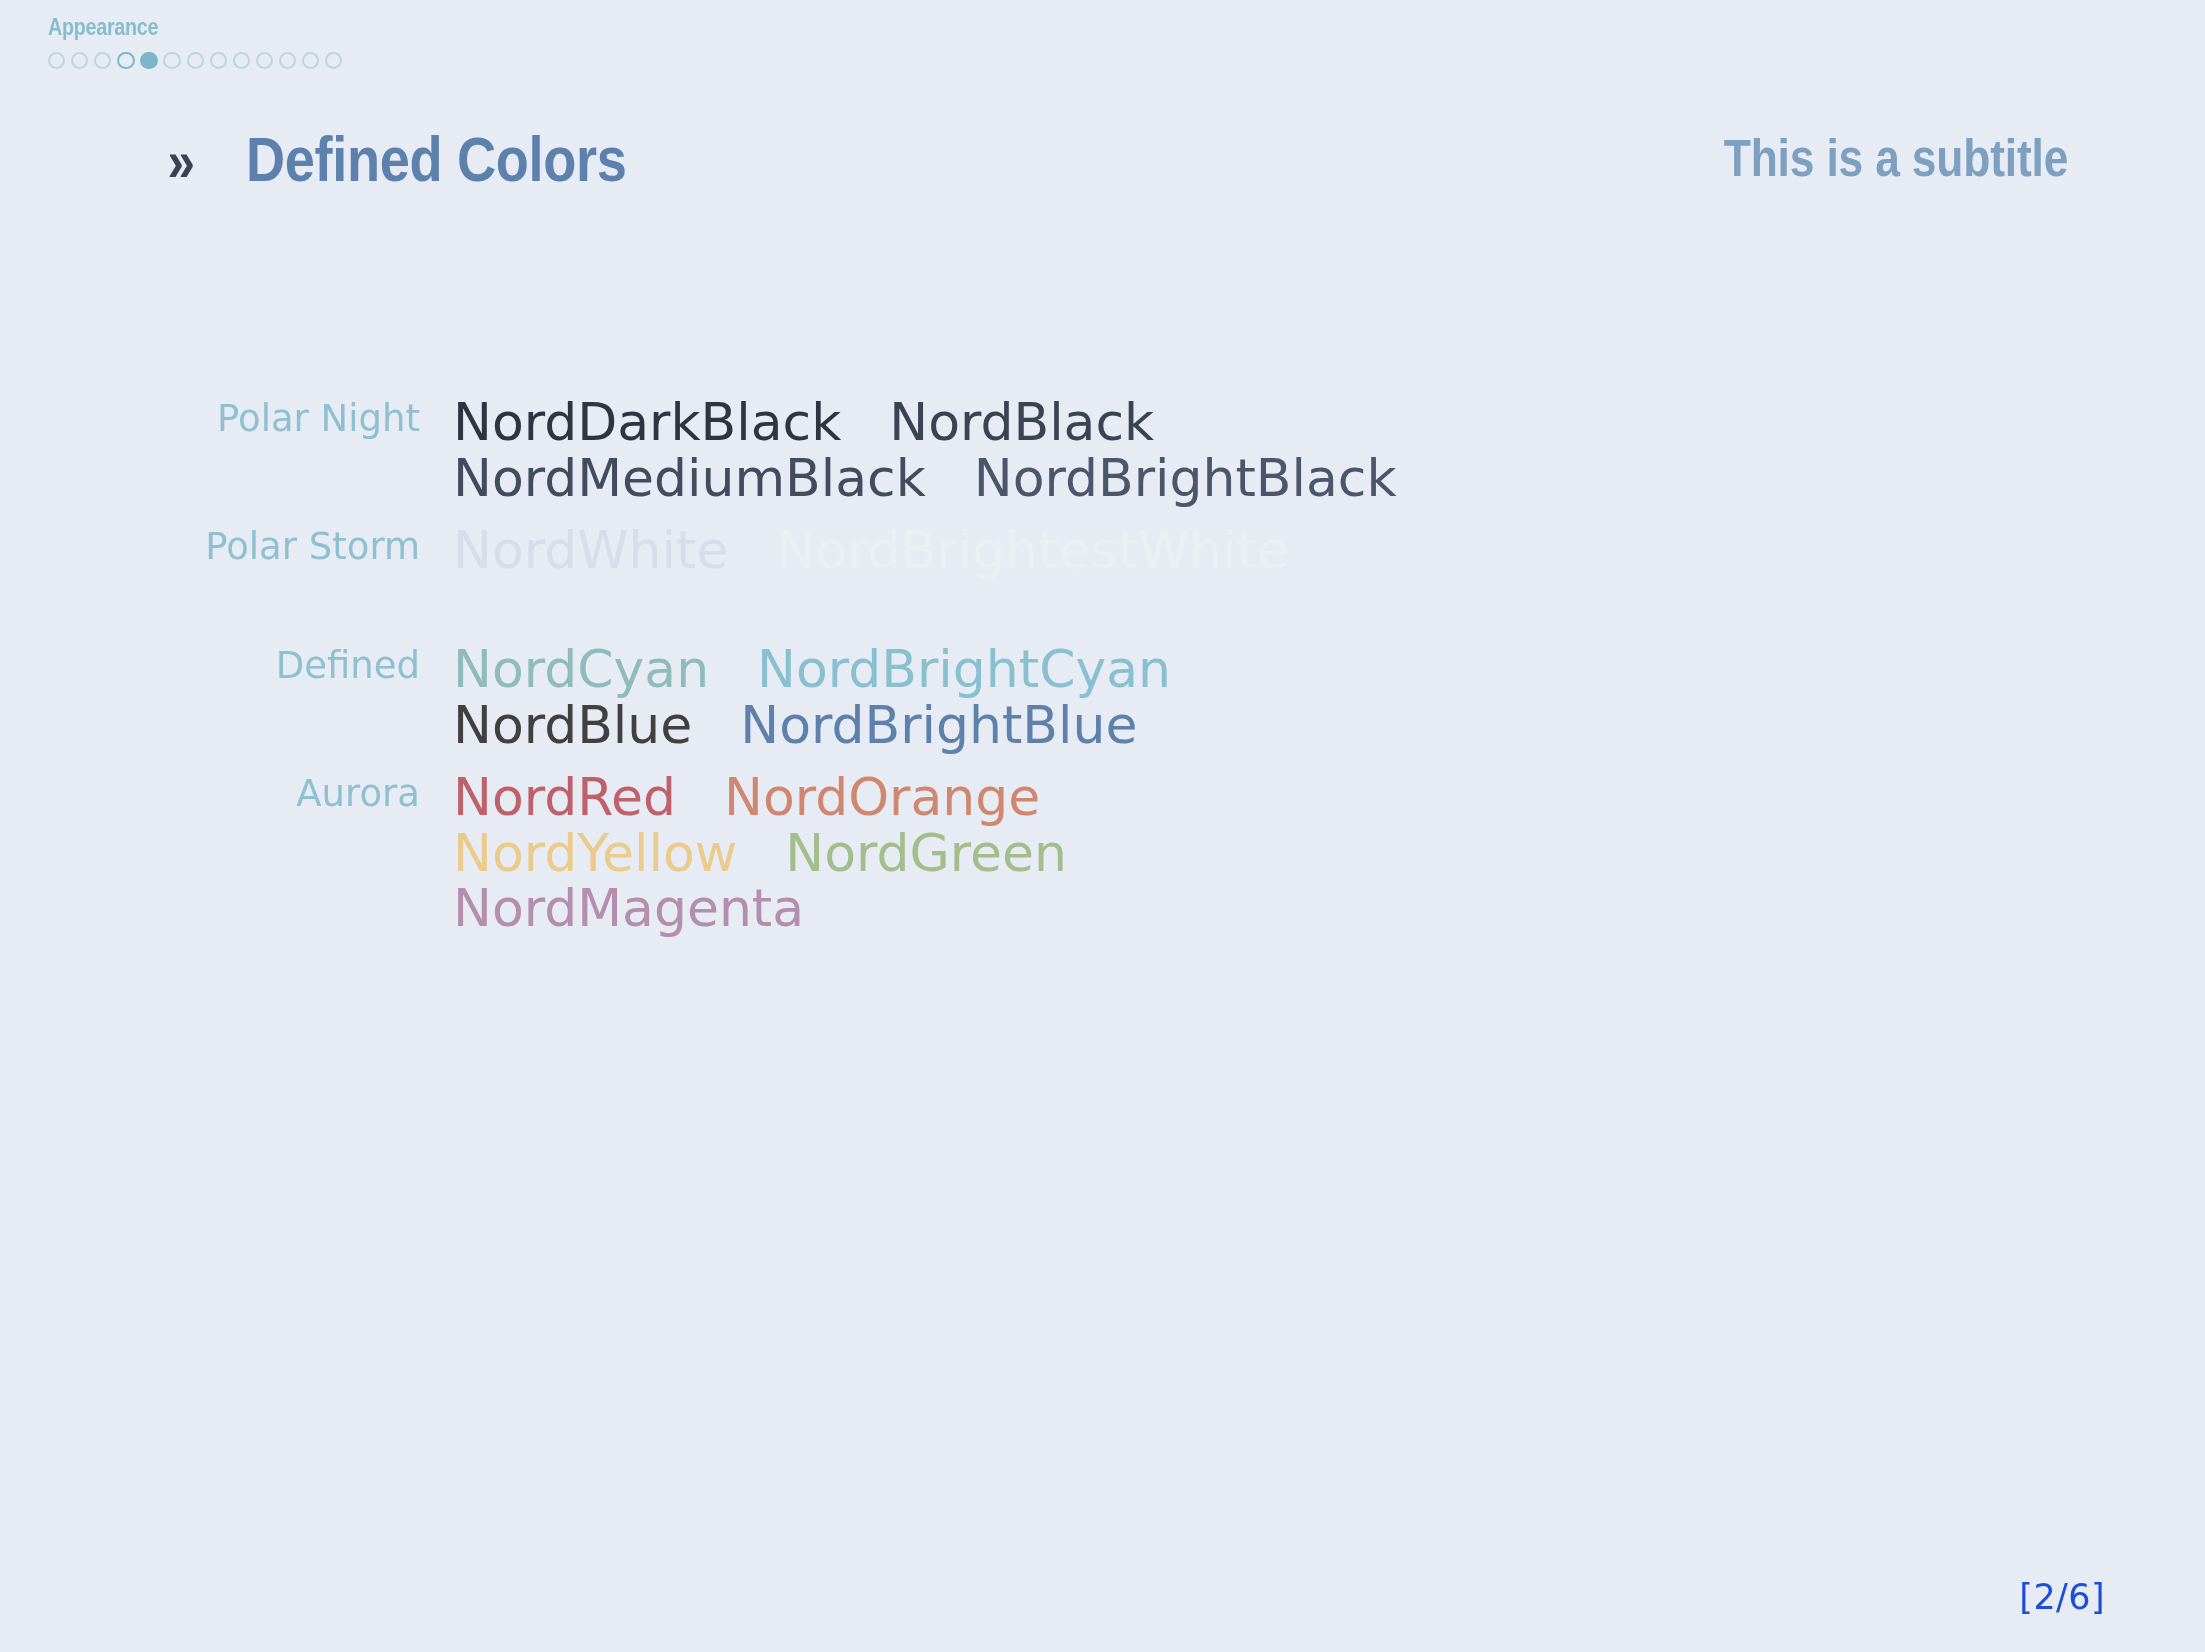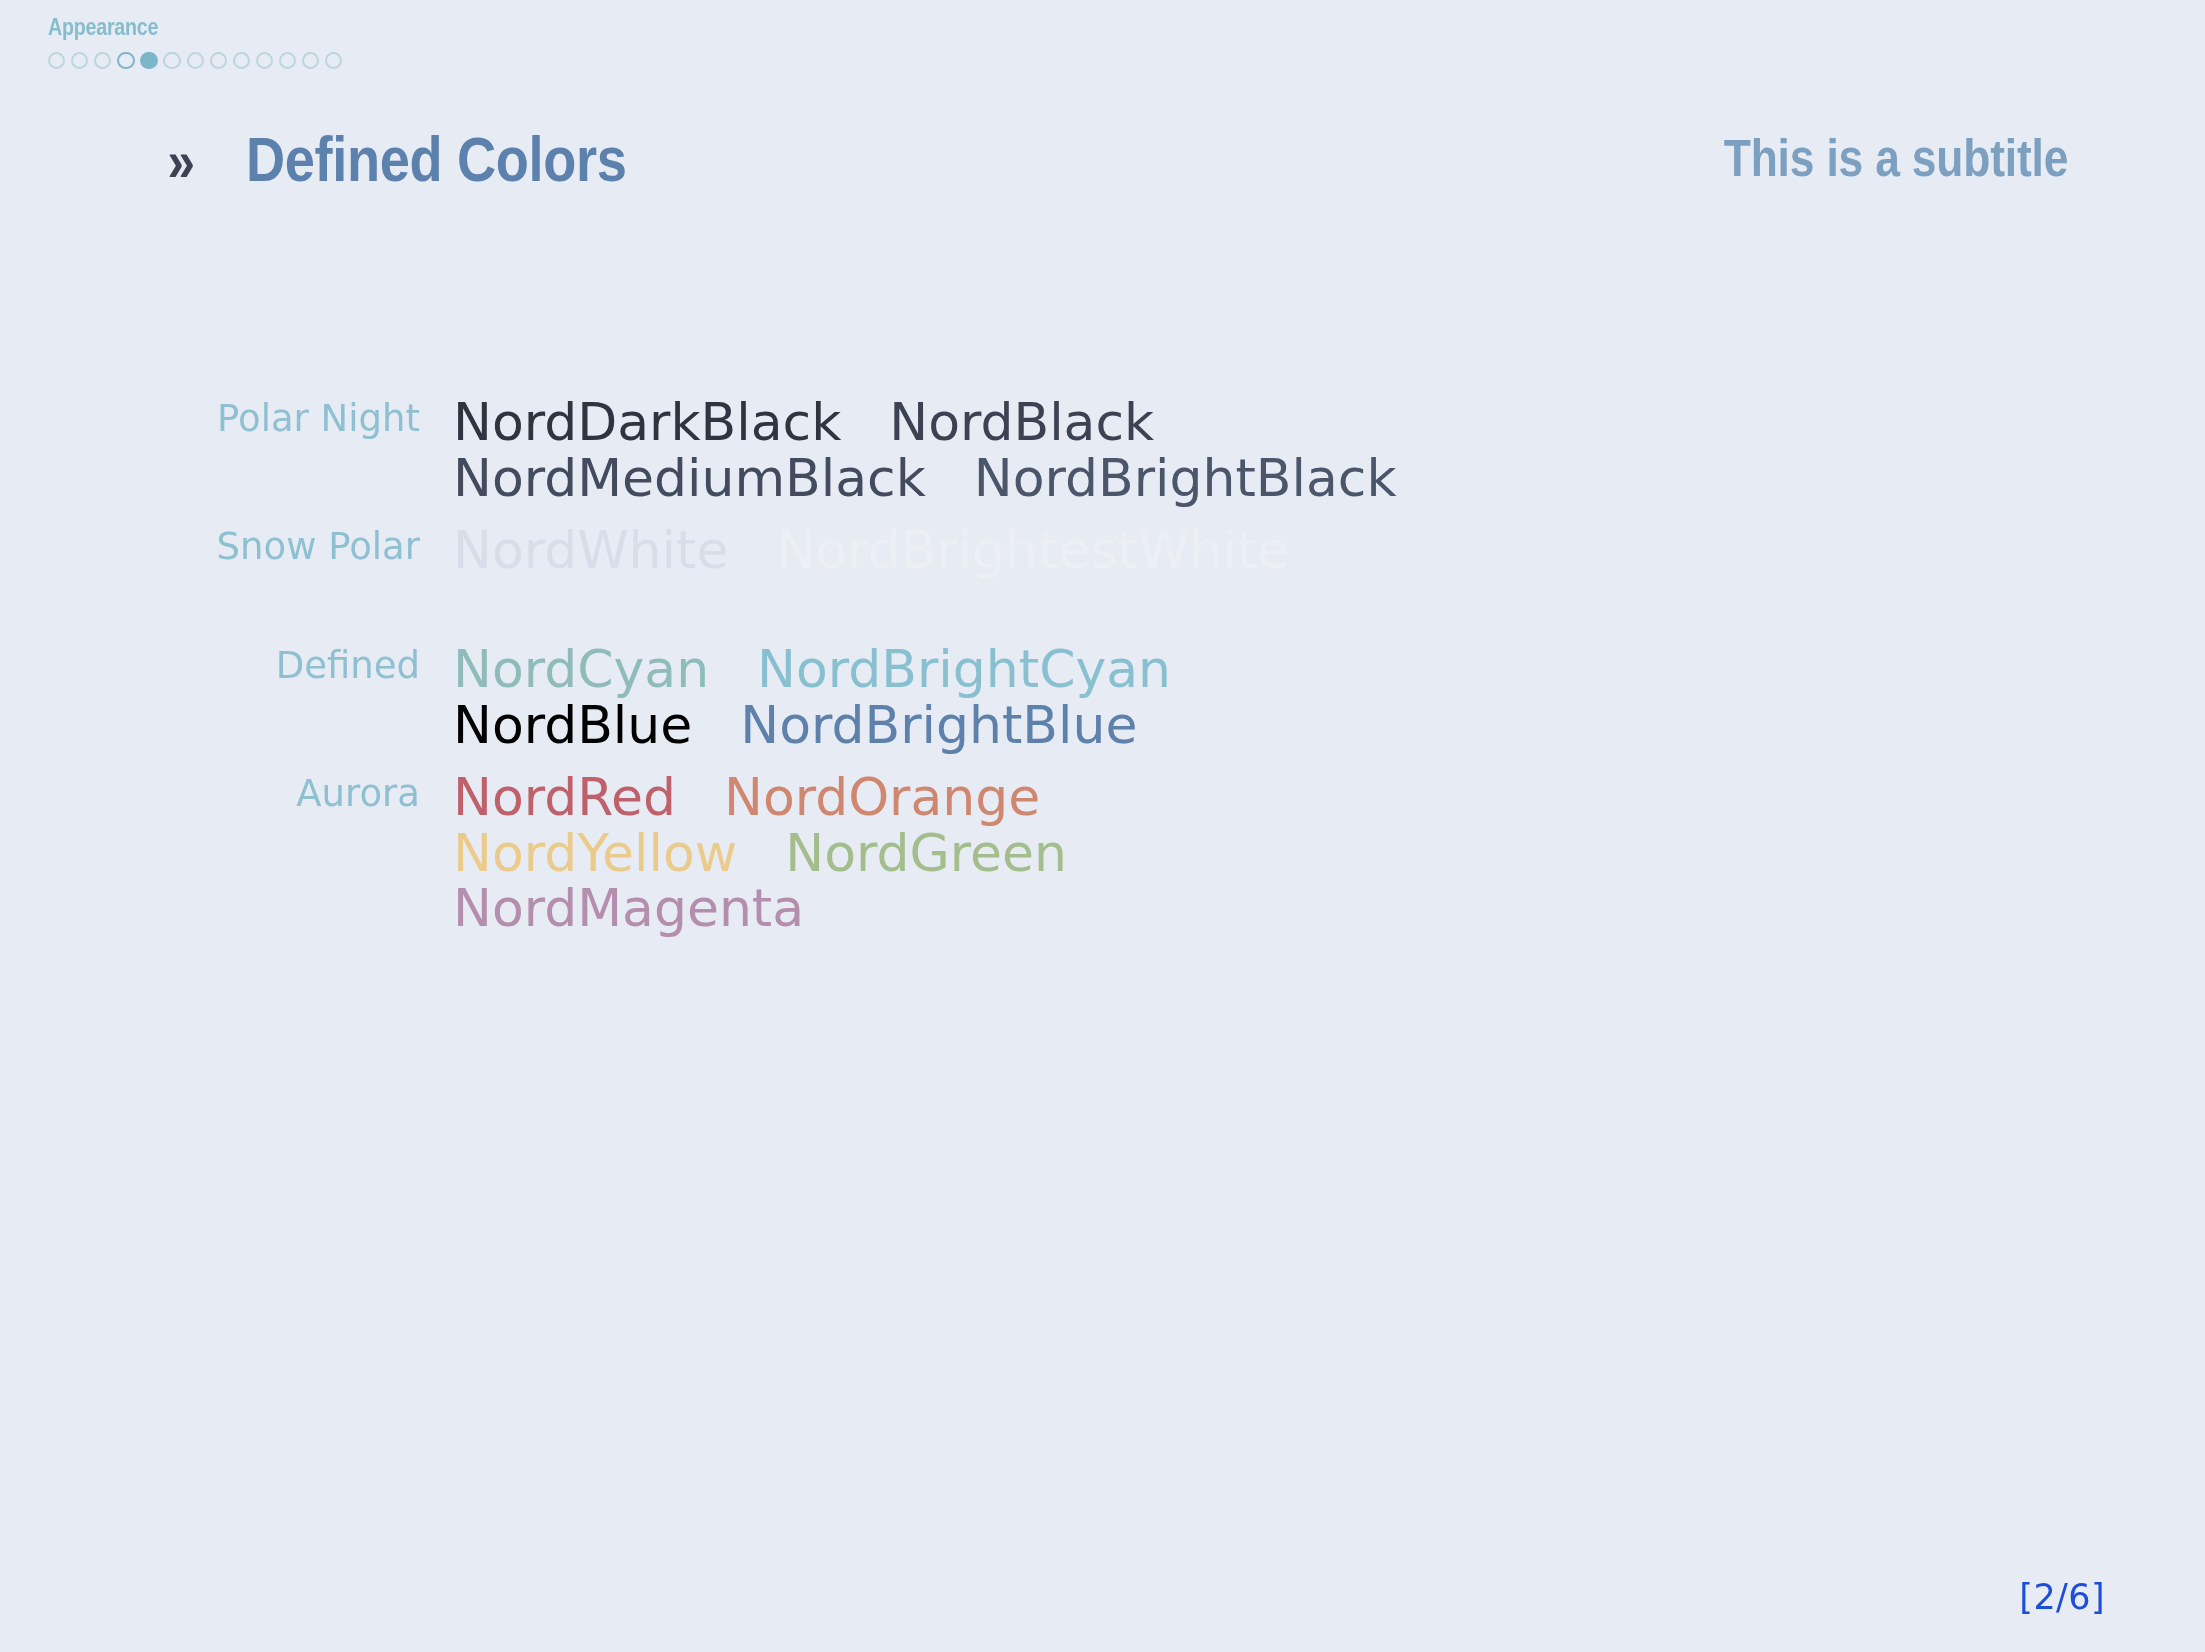--- a/index.html
+++ b/index.html
@@ -202,31 +202,31 @@
   <div class="body-area">
       <div class="group">
         <div class="group-label" style="color: rgb(142, 192, 209);">Polar Night</div>
         <div class="group-values">
           <div class="vline"><span class="cname" style="color: rgb(46, 52, 64);">NordDarkBlack</span><span class="cname" style="color: rgb(59, 66, 82);">NordBlack</span></div>
           <div class="vline"><span class="cname" style="color: rgb(67, 76, 94);">NordMediumBlack</span><span class="cname" style="color: rgb(76, 86, 106);">NordBrightBlack</span></div>
         </div>
       </div>
       <div class="gap-sm"></div>
       <div class="group">
-        <div class="group-label" style="color: rgb(142, 192, 209);">Snow Polar</div>
+        <div class="group-label" style="color: rgb(142, 192, 209);">Polar Storm</div>
         <div class="group-values">
           <div class="vline"><span class="cname" style="color: rgb(216, 222, 233);">NordWhite</span><span class="cname" style="color: rgb(236, 239, 244);">NordBrightestWhite</span></div>
         </div>
       </div>
       <div class="gap-md"></div>
       <div class="group">
         <div class="group-label" style="color: rgb(142, 192, 209);">Defined</div>
         <div class="group-values">
           <div class="vline"><span class="cname" style="color: rgb(143, 188, 187);">NordCyan</span><span class="cname" style="color: rgb(136, 192, 208);">NordBrightCyan</span></div>
-          <div class="vline"><span class="cname" style="color: #000000;">NordBlue</span><span class="cname" style="color: rgb(94, 129, 172);">NordBrightBlue</span></div>
+          <div class="vline"><span class="cname" style="color: #404040;">NordBlue</span><span class="cname" style="color: rgb(94, 129, 172);">NordBrightBlue</span></div>
         </div>
       </div>
       <div class="gap-sm"></div>
       <div class="group">
         <div class="group-label" style="color: rgb(142, 192, 209);">Aurora</div>
         <div class="group-values">
           <div class="vline"><span class="cname" style="color: rgb(191, 97, 106);">NordRed</span><span class="cname" style="color: rgb(208, 135, 112);">NordOrange</span></div>
           <div class="vline"><span class="cname" style="color: rgb(235, 203, 139);">NordYellow</span><span class="cname" style="color: rgb(163, 190, 140);">NordGreen</span></div>
           <div class="vline"><span class="cname" style="color: rgb(180, 142, 173);">NordMagenta</span></div>
         </div>

